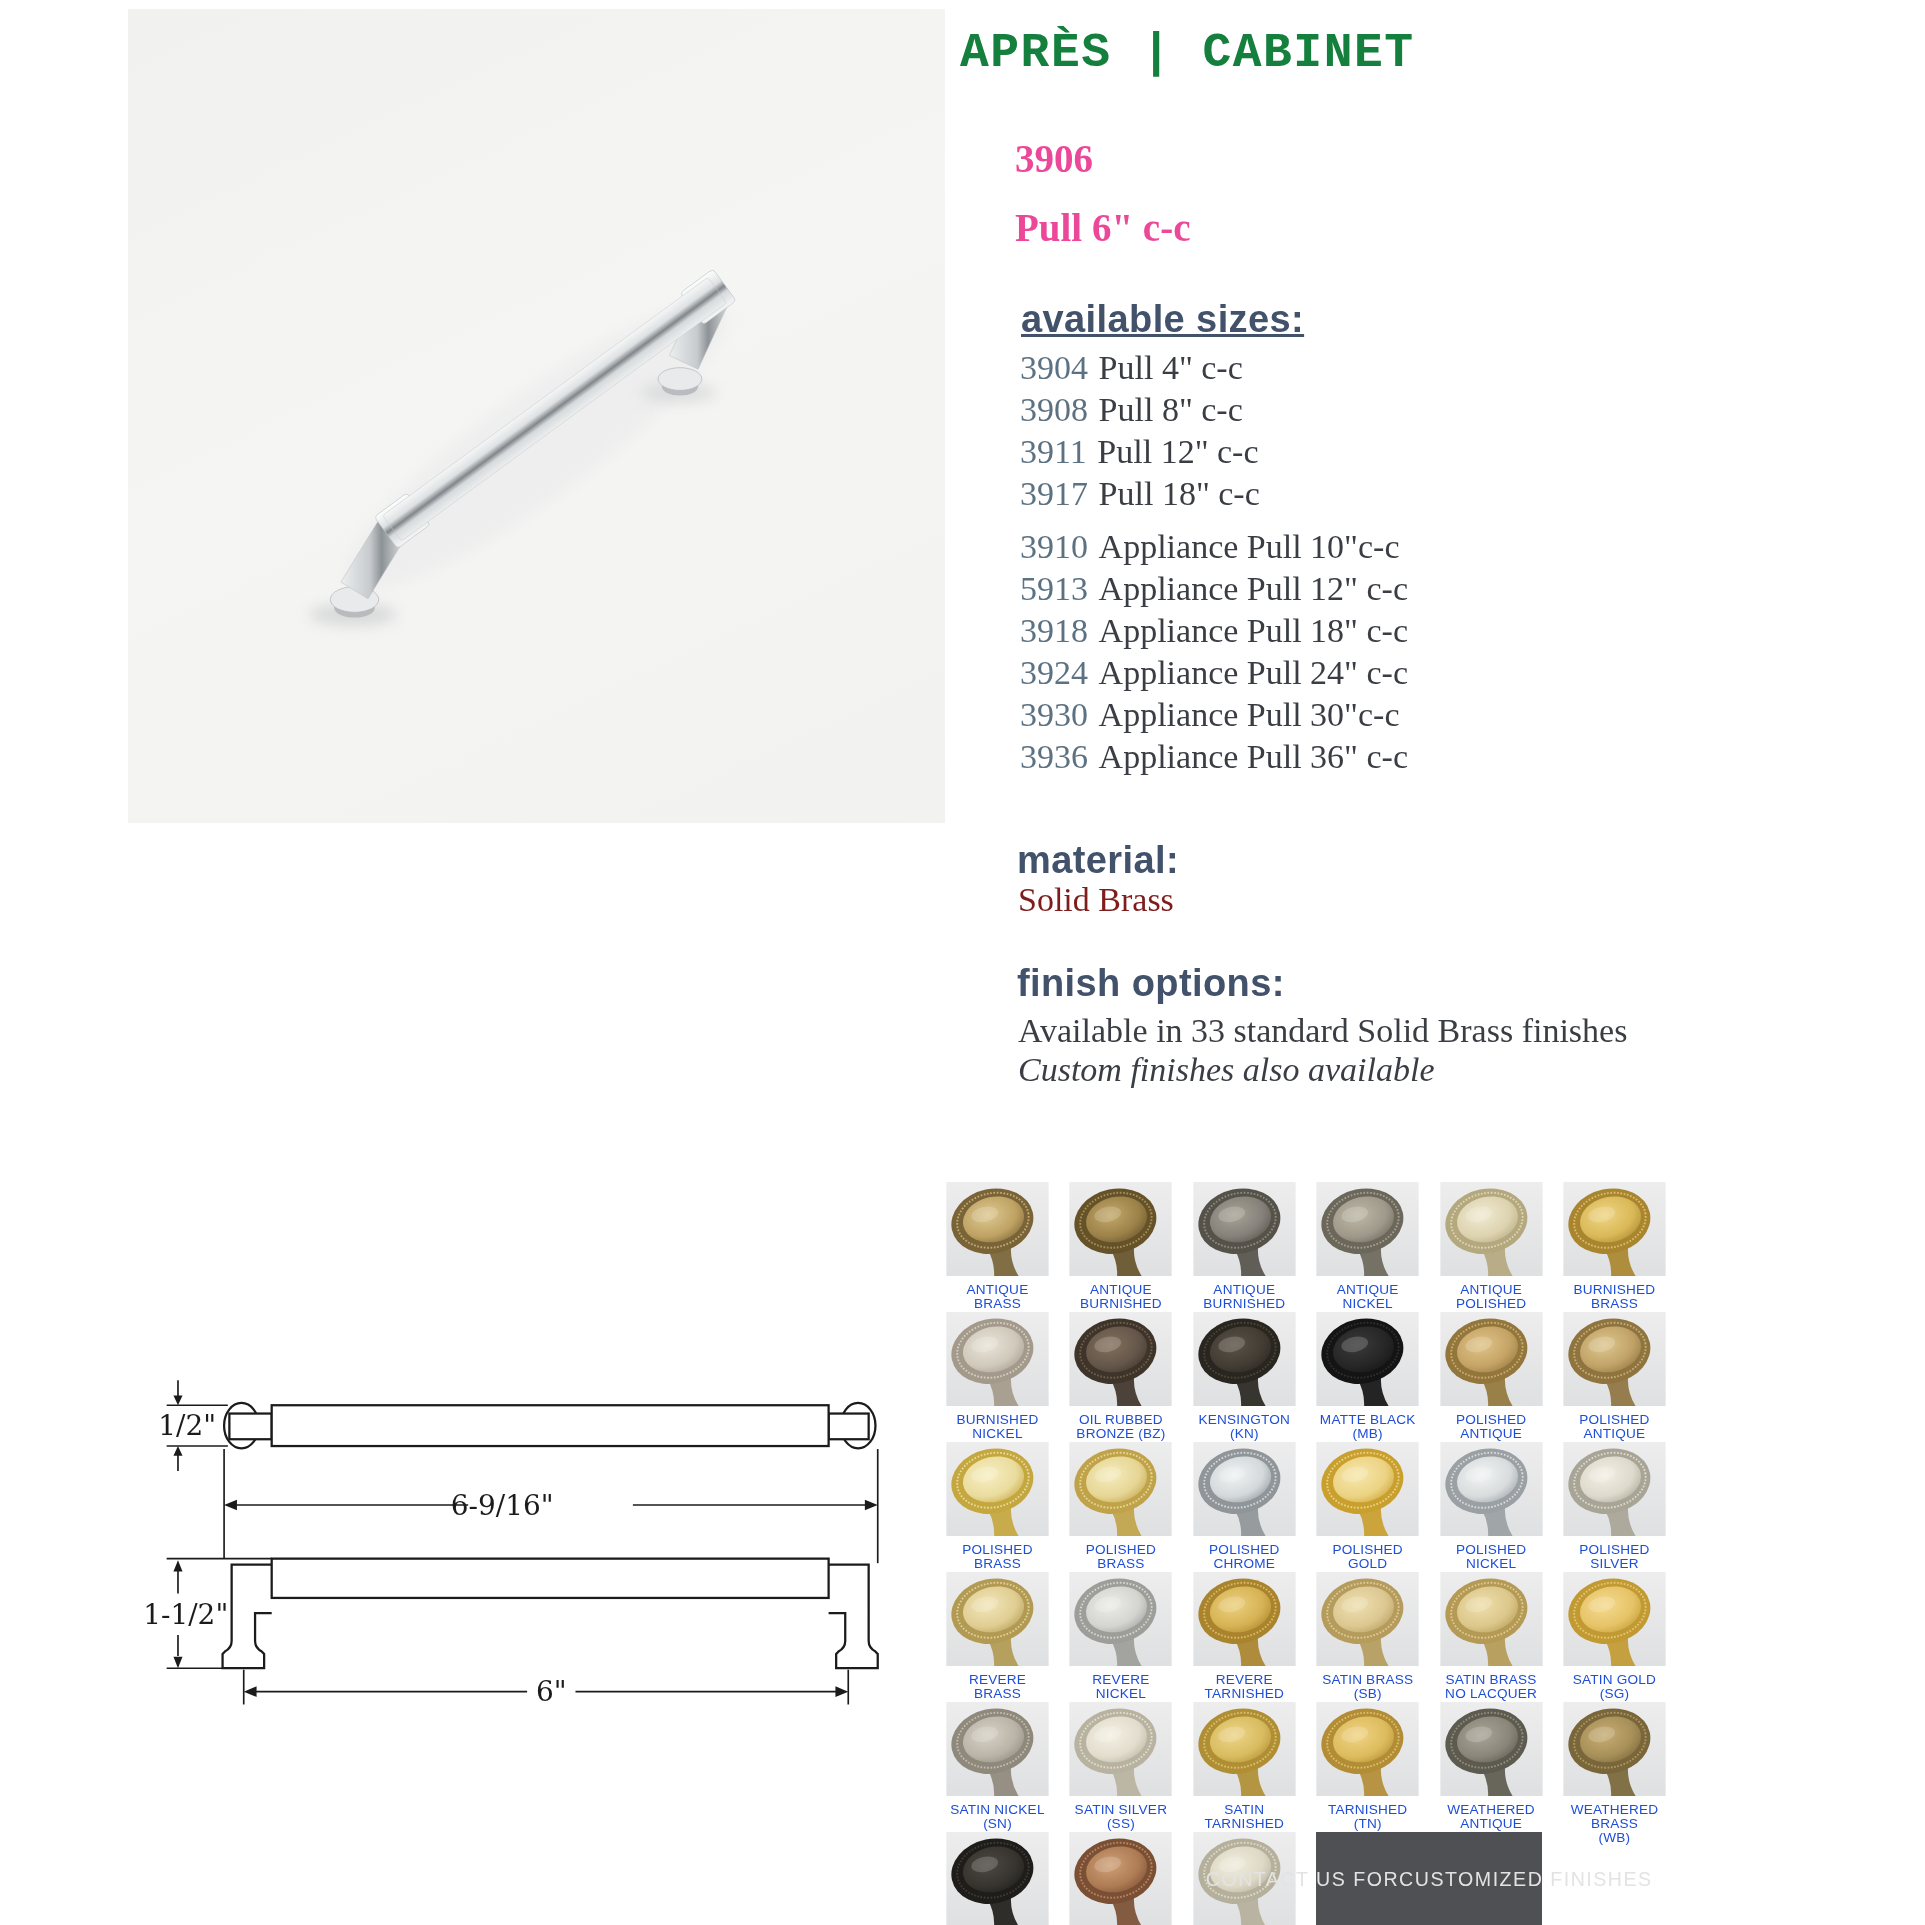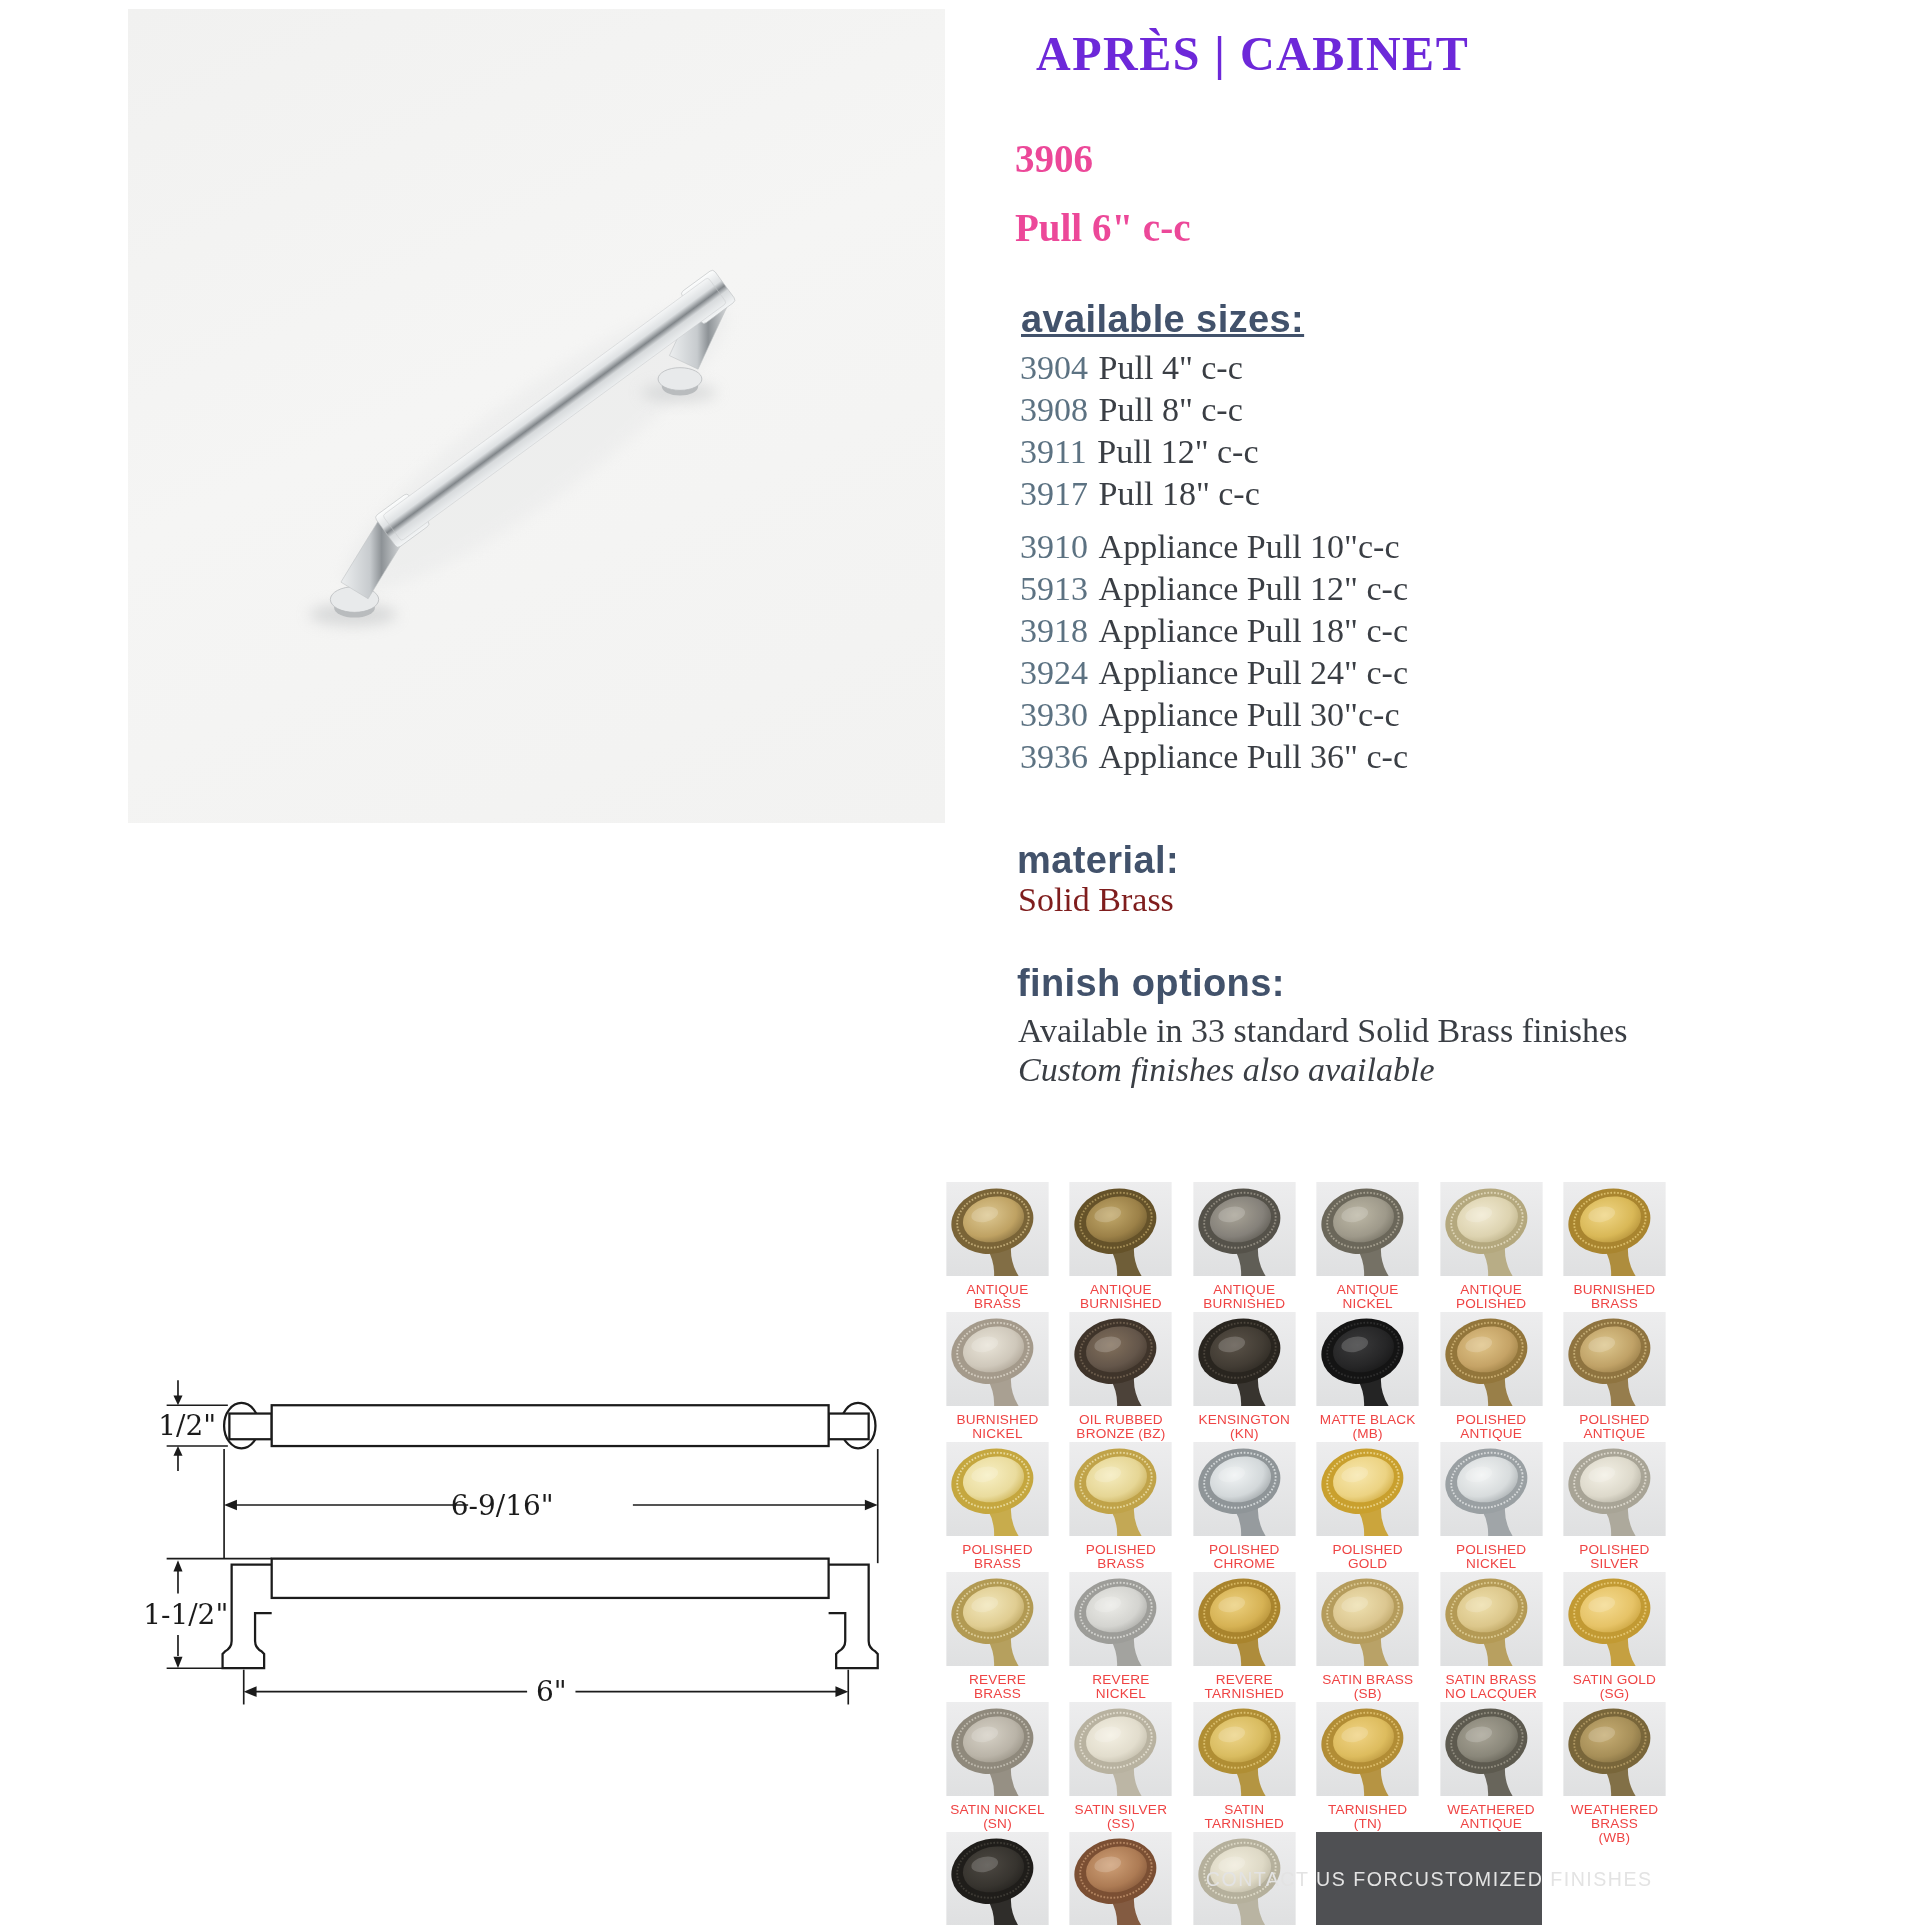--- a/index.html
+++ b/index.html
@@ -8,23 +8,23 @@
     background:#ffffff;font-family:"Liberation Sans",sans-serif;
   }
   
   .photo{
     position:absolute;left:128px;top:9px;width:817px;height:814px;
     background:linear-gradient(155deg,#f1f1f0 0%,#f5f5f4 45%,#f2f2f1 100%);
   }
   .photo svg{position:absolute;left:0;top:0;}
   
   .brand{
-    position:absolute;left:1036px;top:26px;
-    font-family:Liberation Serif, serif;font-weight:bold;
-    font-size:48px;letter-spacing:1.5px;color:#6d28d9;white-space:nowrap;
+    position:absolute;left:960px;top:26px;
+    font-family:Liberation Mono, monospace;font-weight:bold;
+    font-size:48px;letter-spacing:1.5px;color:#15803d;white-space:nowrap;
   }
   .title{
     position:absolute;left:1015px;top:124px;
     font-family:"Liberation Serif",serif;font-weight:bold;
     font-size:39px;line-height:69px;color:#ec4899;
   }
   .h-sans{
     font-family:"Liberation Sans",sans-serif;font-weight:bold;
     font-size:38px;color:#42526b;letter-spacing:0.4px;
   }
@@ -43,21 +43,21 @@
   
   .fin-grid{
     position:absolute;left:946px;top:1182px;width:720px;
     display:grid;grid-template-columns:repeat(6,103px);column-gap:20.4px;
     grid-auto-rows:130px;
   }
   .tile{width:103px;height:130px;}
   .swatch{width:103px;height:94px;overflow:hidden;}
   .tile-label{
     margin-top:6.8px;text-align:center;
-    font-size:13.6px;line-height:14.3px;letter-spacing:0.2px;color:#ef4444;
+    font-size:13.6px;line-height:14.3px;letter-spacing:0.2px;color:#1d4ed8;
   }
   .contact-box{
     grid-column:4 / span 2;align-self:start;
     width:226px;height:94px;background:#4f5053;
     display:flex;flex-direction:row;justify-content:center;align-items:center;
   }
   .contact-box span{
     color:#e3e3e3;font-size:19.6px;line-height:26px;letter-spacing:1.5px;white-space:nowrap;
   }
 </style>

